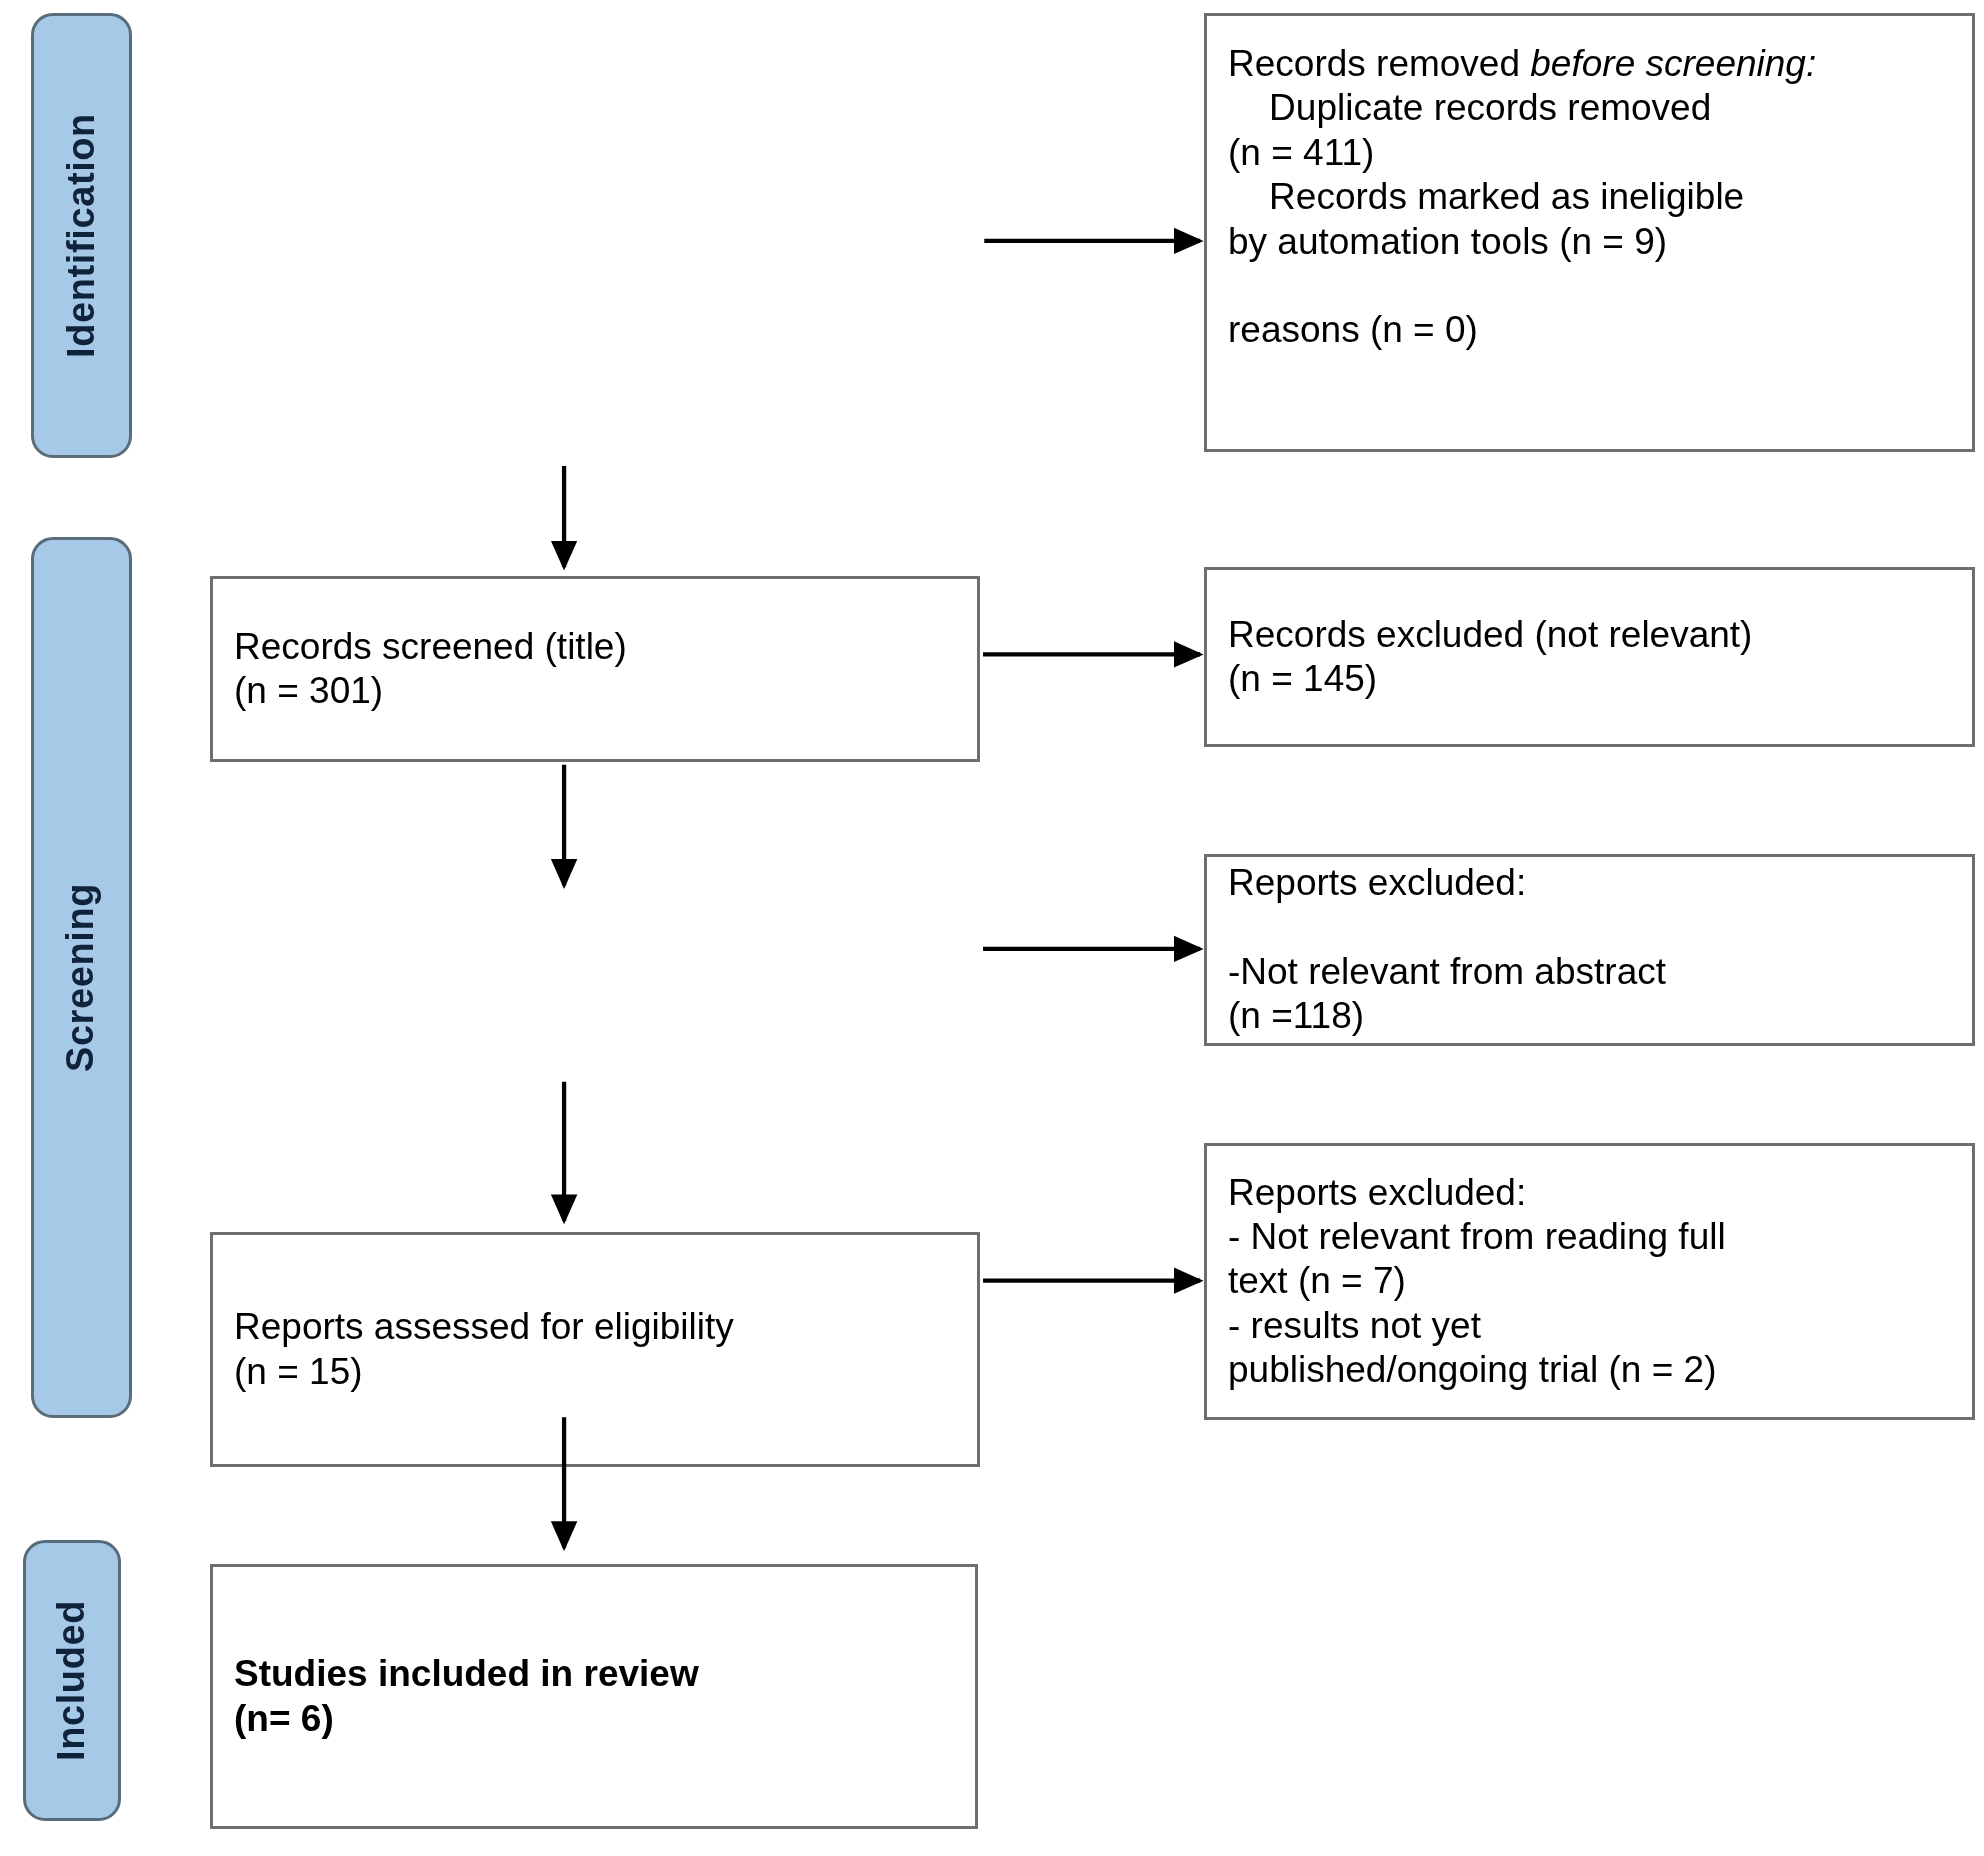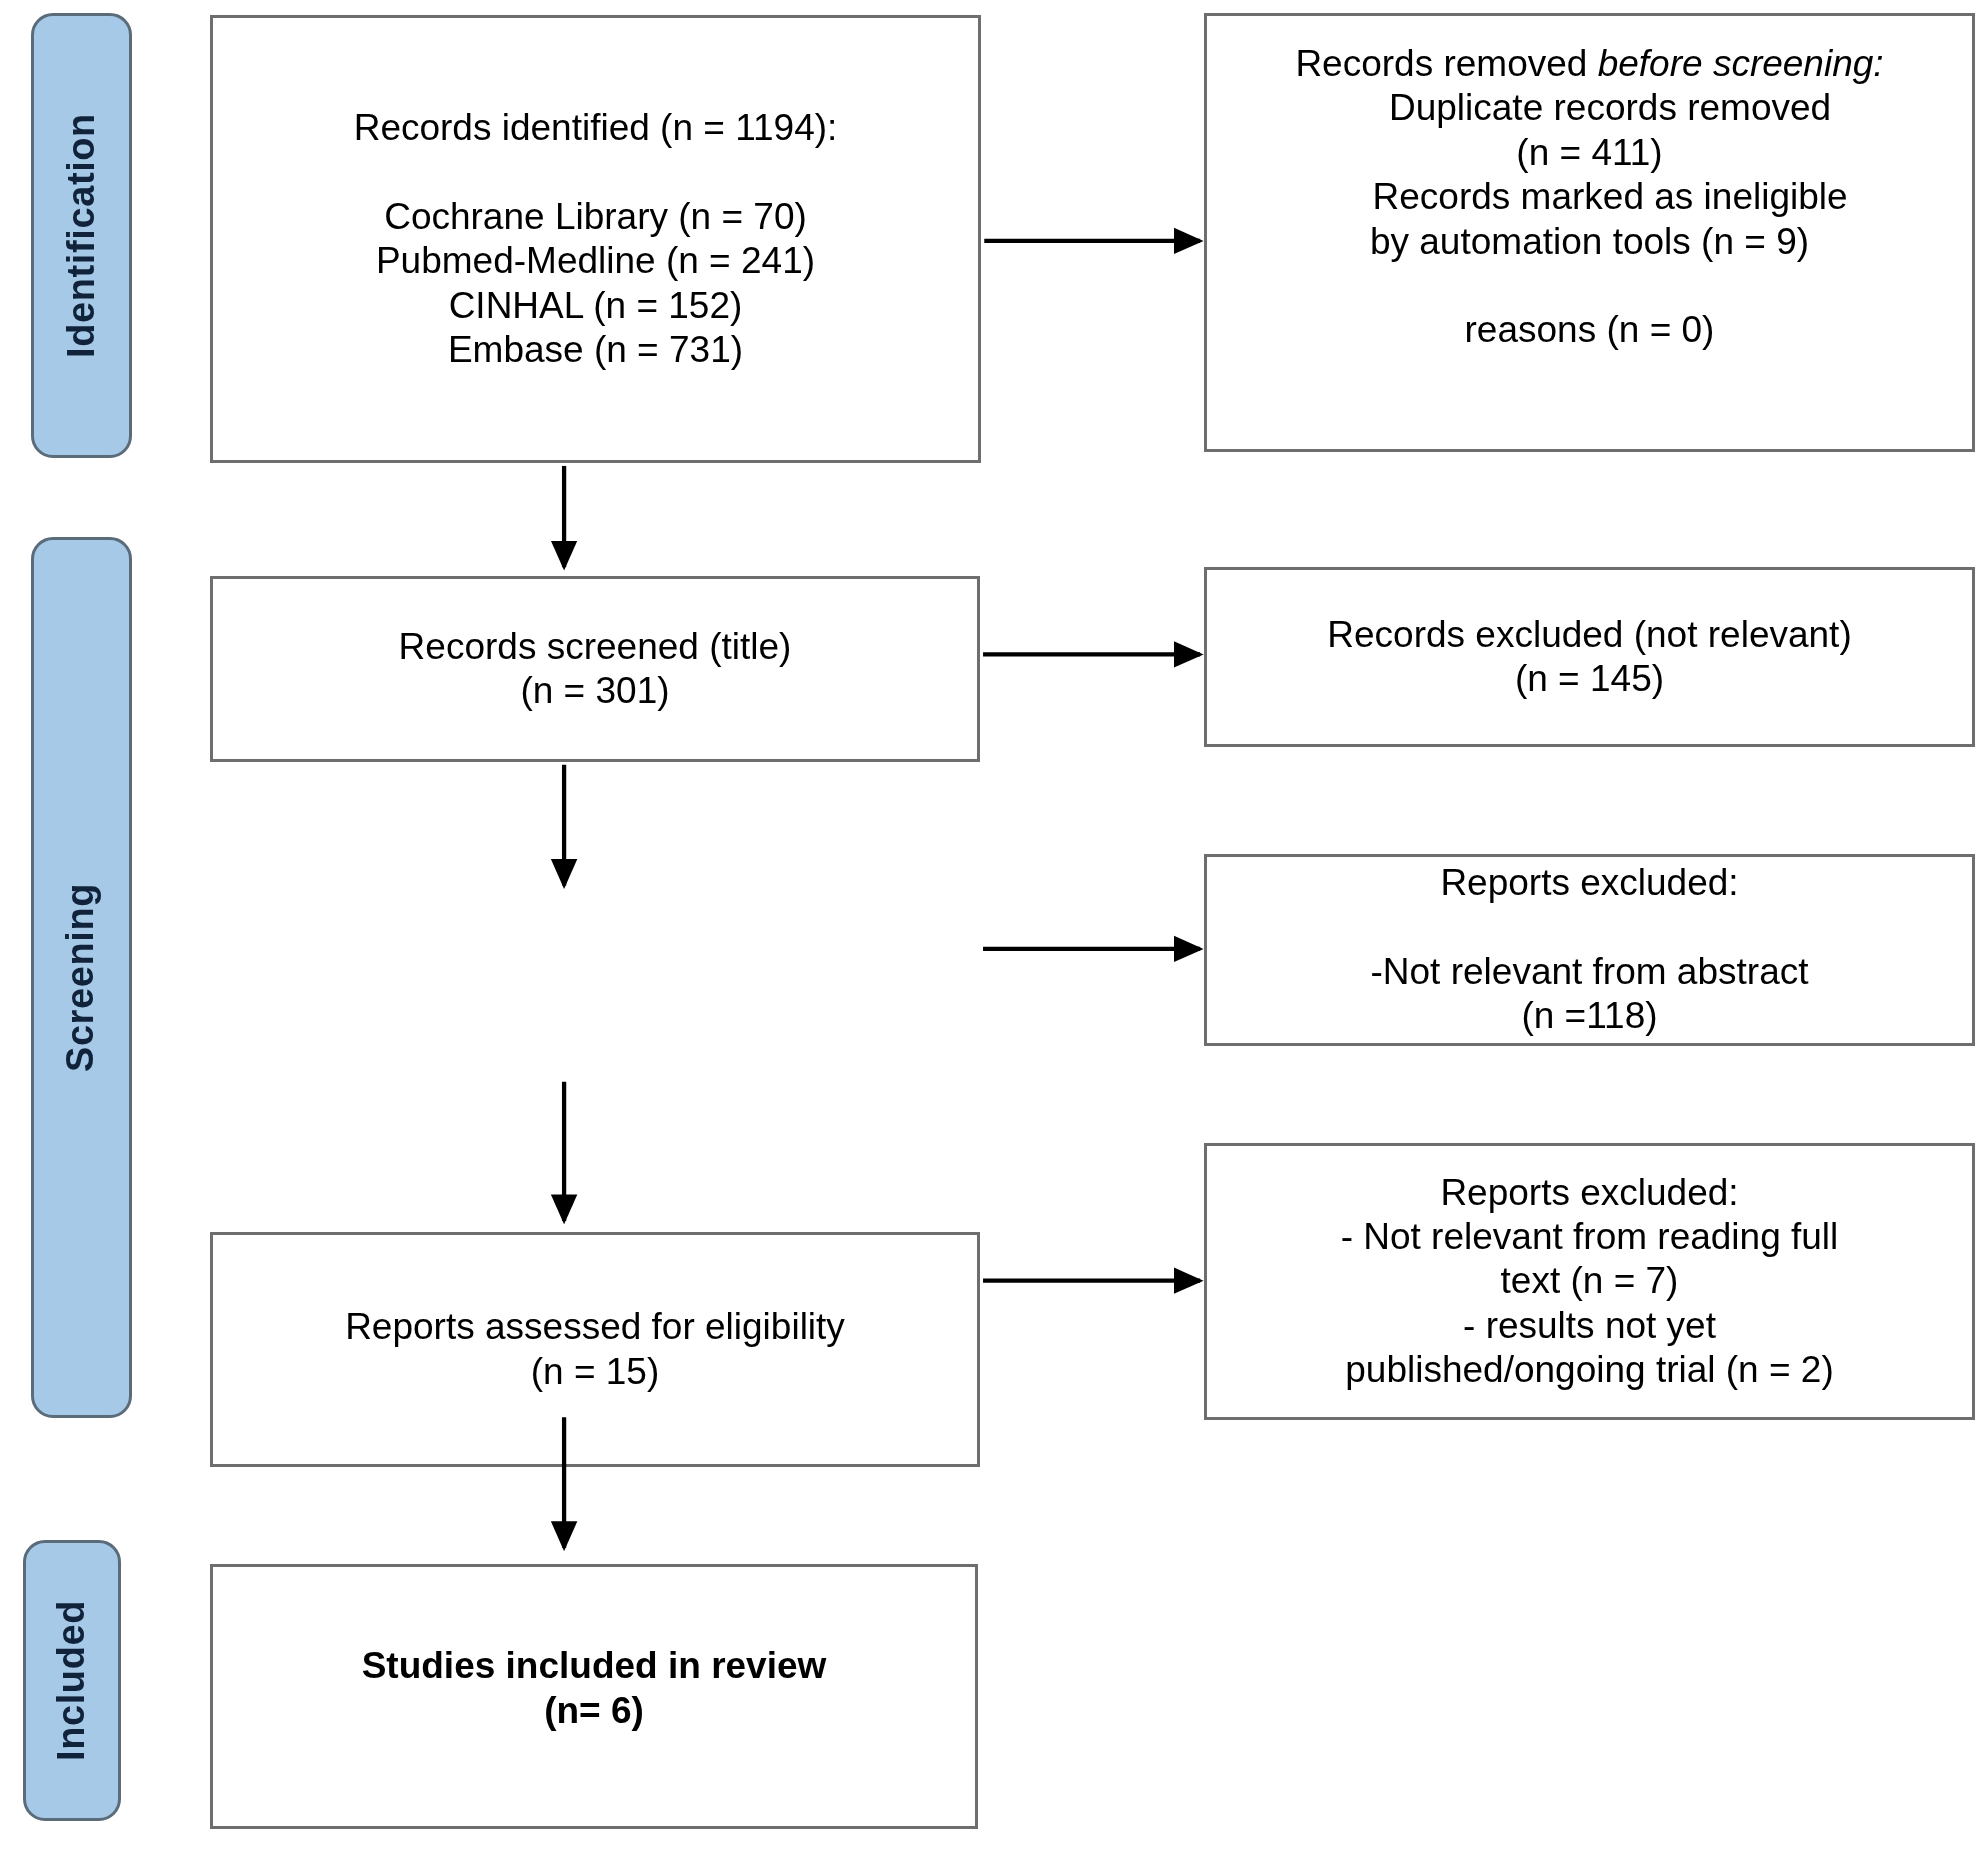--- a/index.html
+++ b/index.html
@@ -42,27 +42,26 @@
   .flow-box {
     position: absolute;
     box-sizing: border-box;
     background: #ffffff;
     border: 3.7px solid #6e6e6e;
     display: flex;
     flex-direction: column;
     justify-content: center;
   }
   .flow-box .box-text {
-    padding: 16px 21px;
+    padding: 0 21px;
     font-size: 37px;
     line-height: 1.20;
     color: #000000;
     white-space: pre-wrap;
     font-family: "Liberation Sans", "DejaVu Sans", sans-serif;
-    text-align: center;
   }
   .flow-box .box-text .ital { font-style: italic; }
   .flow-box.valign-top { justify-content: flex-start; }
   .flow-box.valign-top .box-text { padding-top: 25.6px; }
 
   
   #connectors {
     position: absolute;
     left: 0;
     top: 0;
@@ -81,28 +80,20 @@
   </div>
 
   <div class="phase-bar" style="left:30.5px; top:537px; width:101px; height:881px;">
     <span class="phase-label">Screening</span>
   </div>
 
   <div class="phase-bar" style="left:23px; top:1540px; width:98px; height:281px;">
     <span class="phase-label">Included</span>
   </div>
 
-  <div class="flow-box" style="left:210px; top:15.2px; width:771px; height:448px;">
-    <div class="box-text">Records identified (n = 1194):
-
-Cochrane Library (n = 70)
-Pubmed-Medline (n = 241)
-CINHAL (n = 152)
-Embase (n = 731)</div>
-  </div>
 
   <div class="flow-box valign-top" style="left:1204px; top:13.4px; width:771px; height:439px;">
     <div class="box-text" style="white-space:normal;">
       <span>Records removed </span><span class="ital">before screening</span><span class="ital">:</span><br>
       <span style="white-space:pre">    Duplicate records removed</span><br>
       <span>(n = 411)</span><br>
       <span style="white-space:pre">    Records marked as ineligible</span><br>
       <span>by automation tools (n = 9)</span><br>
       <br>
       <span>reasons (n = 0)</span>

